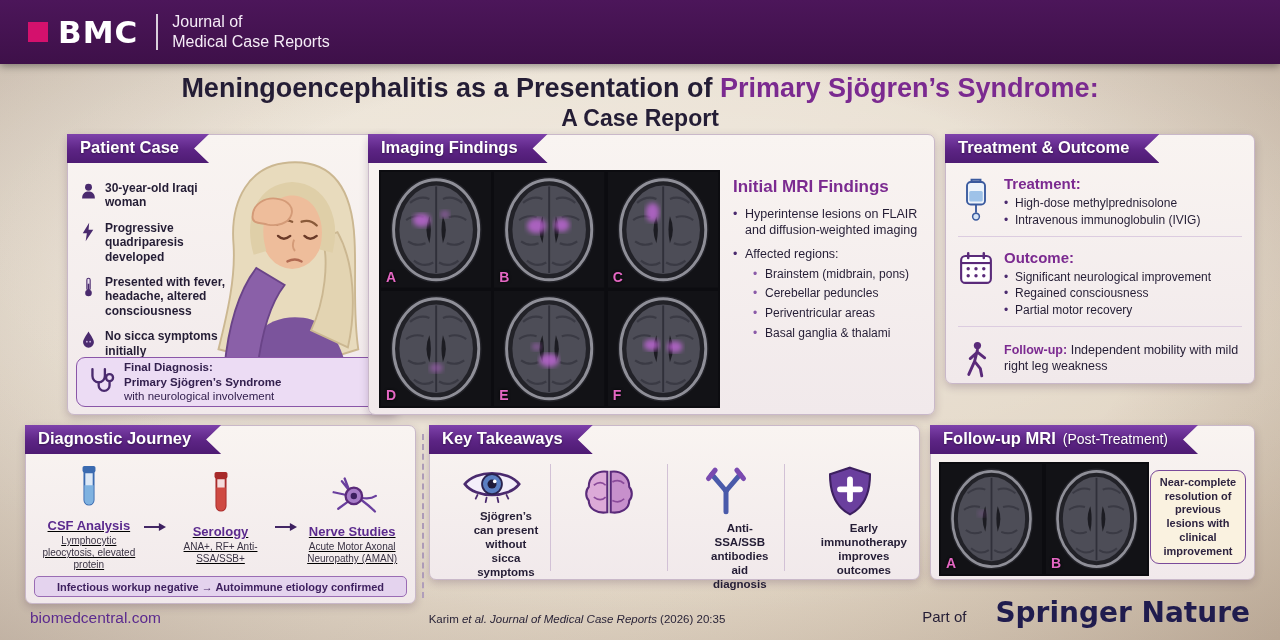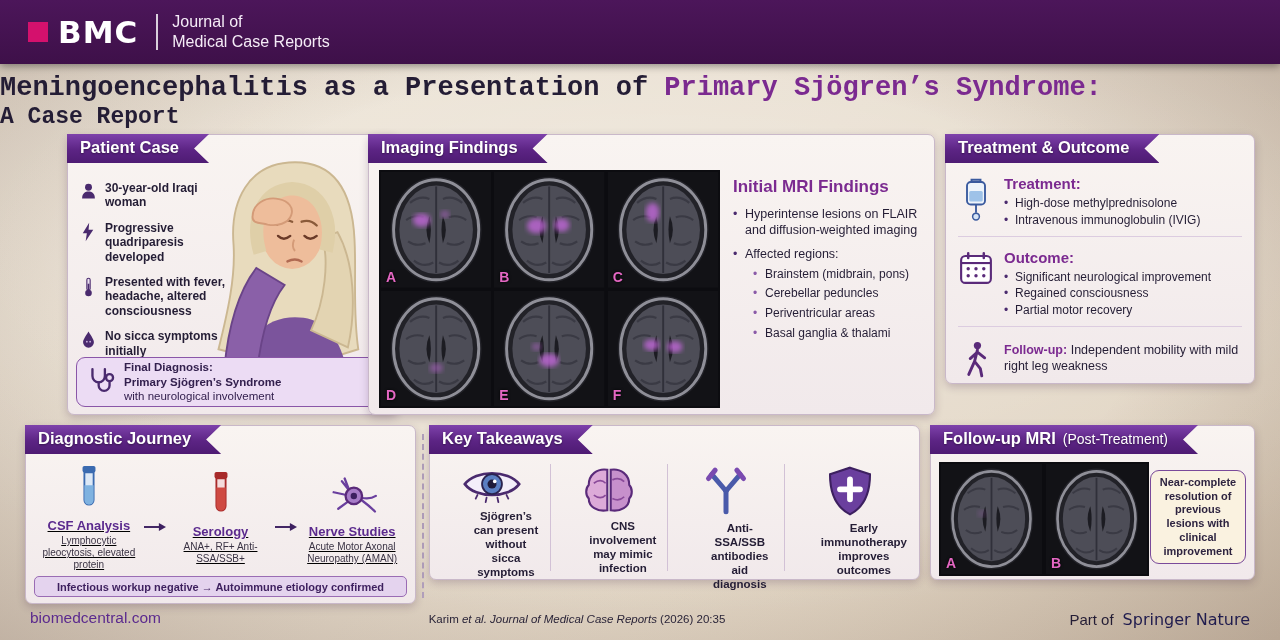--- a/index.html
+++ b/index.html
@@ -20,22 +20,22 @@
     background:linear-gradient(180deg,#4c165a 0%, #3e1049 100%);
     display:flex; align-items:center; padding:0 28px;
     box-shadow:0 2px 8px rgba(0,0,0,.4); z-index:3; }
   .logo-square{ width:20px; height:20px; background:var(--brand_magenta,#d4116d); margin-right:10px; }
   .logo-text{ color:#fff; font-size:31px; font-weight:bold; letter-spacing:1px; margin-right:18px;
     font-family:"DejaVu Sans", sans-serif; }
   .logo-divider{ width:2px; height:36px; background:rgba(255,255,255,.8); margin-right:14px; }
   .journal-name{ color:#f5ecf7; font-size:16px; line-height:1.22; }
 
   
-  .title-block{ position:absolute; top:66px; left:0; width:1280px; text-align:left;
-    color:var(--ink,#241d35); z-index:2; font-family:Liberation Mono, monospace; }
+  .title-block{ position:absolute; top:66px; left:0; width:1280px; text-align:center;
+    color:var(--ink,#241d35); z-index:2; font-family:Liberation Sans, sans-serif; }
   .title-line1{ font-size:27px; font-weight:bold; margin-top:7px; }
   .title-line1 .hl{ color:var(--accent_purple,#7b2a90); }
   .title-line2{ font-size:23px; font-weight:bold; margin-top:1px; }
 
   
   .panel{ position:absolute; background:linear-gradient(180deg,#f9f4f1 0%, #f1e9eb 100%);
     border:1px solid #c9b8c9; border-radius:7px;
     box-shadow:0 3px 8px rgba(55,25,65,.22); z-index:2; }
   .ribbon{ position:absolute; top:-1px; left:-1px; height:29px;
     display:flex; align-items:center; gap:7px;
@@ -121,21 +121,21 @@
     display:flex; align-items:center; justify-content:center; text-align:center;
     font-size:11px; font-weight:bold; color:#2e2440; line-height:1.25; padding:20px 6px; }
 
   
   .footer-left{ position:absolute; left:30px; bottom:13px; color:#5b2a8e; font-size:15.5px; z-index:2; }
   .footer-citation{ position:absolute; left:577px; bottom:15px; transform:translateX(-50%);
     white-space:nowrap; font-size:11.5px; color:#2a2438; z-index:2; }
   .footer-citation .it{ font-style:italic; }
   .footer-right{ position:absolute; right:30px; bottom:11px; display:flex; align-items:baseline; gap:9px; z-index:2; }
   .footer-right .pref{ font-size:15px; color:#241d35; }
-  .footer-right .brand{ font-size:16px; font-weight:normal; color:#201c4e; font-family:"DejaVu Sans", sans-serif; }
+  .footer-right .brand{ font-size:28px; font-weight:bold; color:#201c4e; font-family:"DejaVu Sans", sans-serif;margin-left:20px; }
 
   .defs{ position:absolute; width:0; height:0; }
 </style>
 </head>
 <body>
 
 <div class="canvas">
 
   <svg class="defs" aria-hidden="true">
     <defs>
@@ -456,21 +456,20 @@
         <p>Sjögren’s can present without sicca symptoms</p>
       </div>
       <div class="kt-item">
         <span class="ic">
           <svg width="54" height="48" viewBox="0 0 64 56">
               <path d="M30 4 C18 2 8 10 8 22 C4 26 4 34 8 38 C8 48 18 54 30 52 Z" fill="#dcaad8" stroke="#5a2a7a" stroke-width="2.5"></path>
               <path d="M34 4 C46 2 56 10 56 22 C60 26 60 34 56 38 C56 48 46 54 34 52 Z" fill="#c790cc" stroke="#5a2a7a" stroke-width="2.5"></path>
               <path d="M14 20 Q22 14 28 20 M36 16 Q44 12 50 18 M14 34 Q22 40 28 34 M36 38 Q44 42 50 36" stroke="#8a4a9a" fill="none" stroke-width="2"></path>
             </svg>
         </span>
-        <p>CNS involvement may mimic infection</p>
       </div>
       <div class="kt-item">
         <span class="ic">
           <svg width="48" height="50" viewBox="0 0 56 60">
               <g stroke="#4a5aaa" stroke-width="6" stroke-linecap="round" fill="none">
                 <path d="M28 30 L28 55"></path>
                 <path d="M28 30 L11 10"></path>
                 <path d="M28 30 L45 10"></path>
               </g>
               <g stroke="#7a4ab0" stroke-width="6" stroke-linecap="round">

